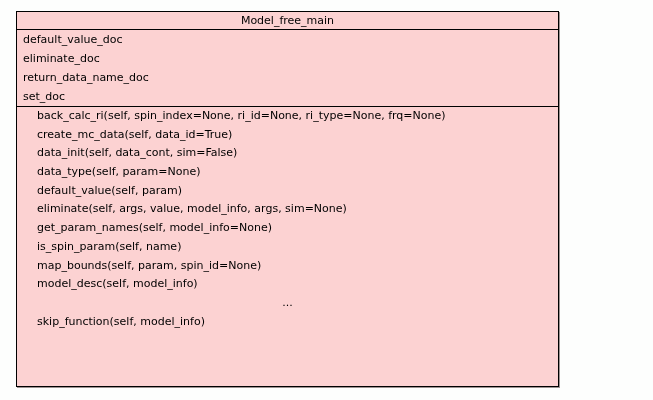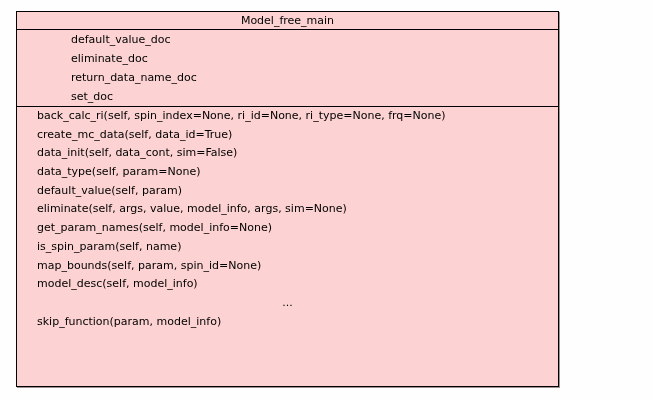--- a/index.html
+++ b/index.html
@@ -23,21 +23,20 @@
   .uml-title {
     height: 18px;
     line-height: 18px;
     text-align: center;
     border-bottom: 1px solid var(--border-color, #000);
     white-space: nowrap;
     overflow: hidden;
   }
   .uml-attrs {
     border-bottom: 1px solid var(--border-color, #000);
-    padding-left: 48px;
   }
   .uml-attrs .row {
     height: 19px;
     line-height: 19px;
     padding-left: 6px;
     white-space: nowrap;
     overflow: hidden;
   }
   .uml-methods .row {
     height: 18.7px;
@@ -70,16 +69,16 @@
     <div class="row">create_mc_data(self, data_id=True)</div>
     <div class="row">data_init(self, data_cont, sim=False)</div>
     <div class="row">data_type(self, param=None)</div>
     <div class="row">default_value(self, param)</div>
     <div class="row">eliminate(self, args, value, model_info, args, sim=None)</div>
     <div class="row">get_param_names(self, model_info=None)</div>
     <div class="row">is_spin_param(self, name)</div>
     <div class="row">map_bounds(self, param, spin_id=None)</div>
     <div class="row">model_desc(self, model_info)</div>
     <div class="row center">...</div>
-    <div class="row">skip_function(param, model_info)</div>
+    <div class="row">skip_function(self, model_info)</div>
   </div>
 
 </div>
 
 </body></html>

